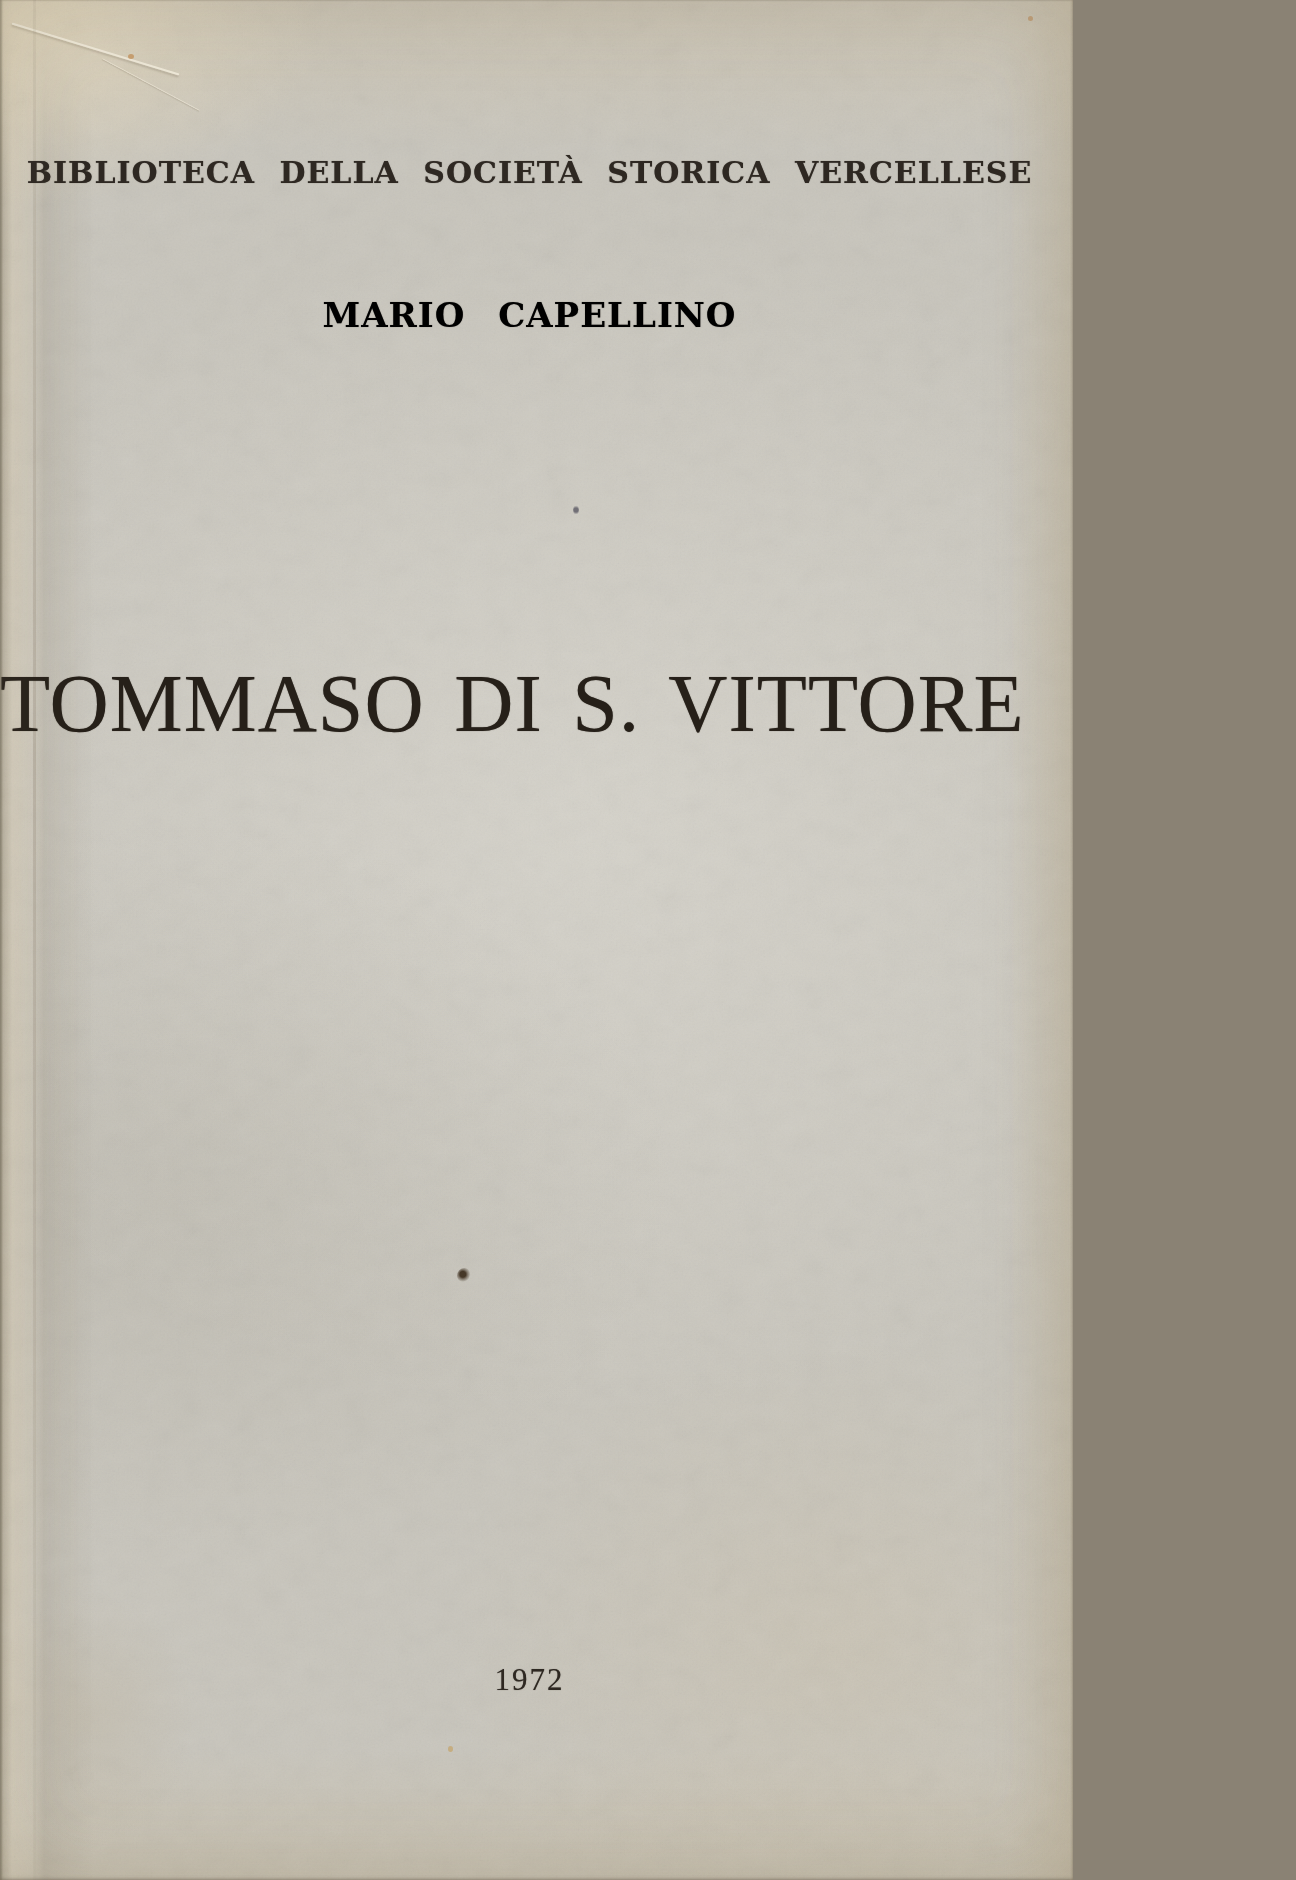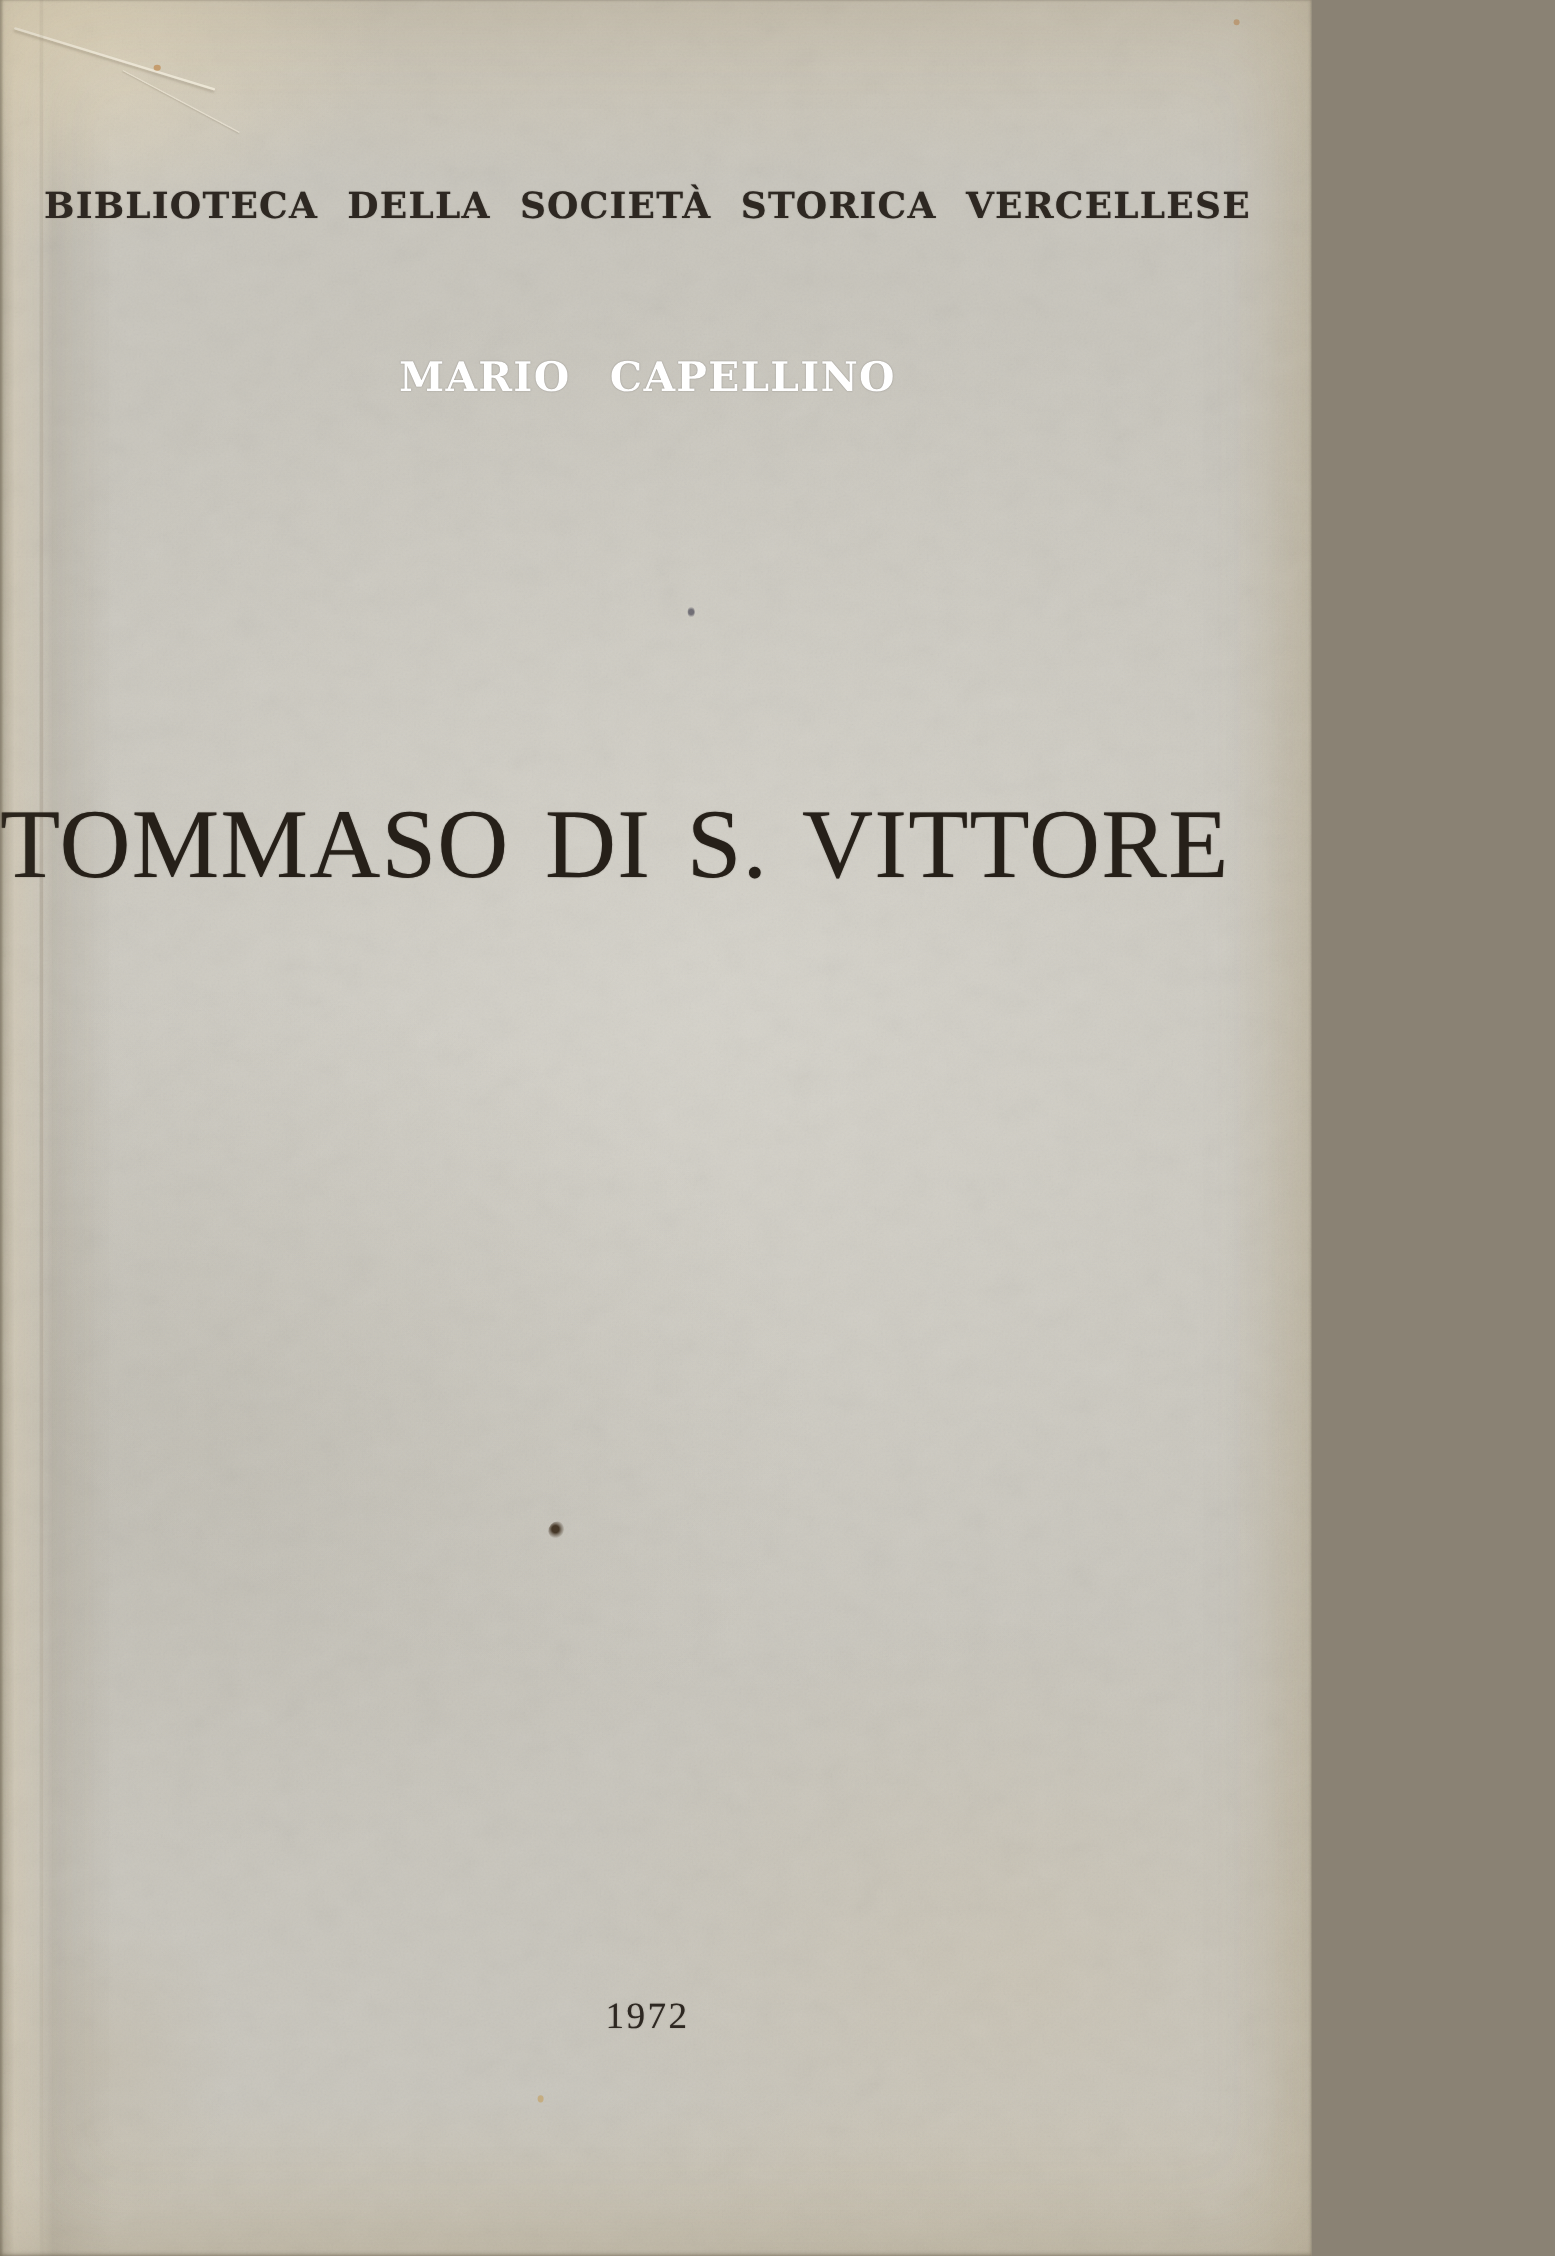--- a/index.html
+++ b/index.html
@@ -6,21 +6,20 @@
     margin: 0;
     padding: 0;
     background: #8a8274;
   }
   .stage {
     position: relative;
     width: 1073px;
     height: 1880px;
     overflow: hidden;
     font-family: "DejaVu Serif", serif;
-    padding-left: 20px;
   }
   
   .paper {
     position: absolute;
     inset: 0;
     background:
       radial-gradient(420px 280px at 30px 10px, rgba(228,216,188,0.85), rgba(228,216,188,0) 70%),
       linear-gradient(180deg, rgba(208,196,170,0.50) 0, rgba(208,196,170,0) 150px),
       linear-gradient(90deg, rgba(178,168,146,0.75) 0px, rgba(225,215,193,0.65) 12px,
                       rgba(222,212,190,0.35) 32px, rgba(158,148,128,0.22) 44px,
@@ -112,21 +111,21 @@
     top: 158px;
     font: bold 30px/1 "DejaVu Serif", serif;
     letter-spacing: 1px; word-spacing: 13px;
     color: #2e2822;
     text-shadow: 0 0 1px rgba(46,40,34,0.55);
   }
   .author {
     top: 298px;
     font: bold 34px/1 "DejaVu Serif", serif;
     letter-spacing: 1px; word-spacing: 20px;
-    color: #ffffff;
+    color: #000000;
     text-shadow: 0 0 1px rgba(46,40,34,0.55);
   }
   .booktitle {
     position: absolute; left: 0; right: 14px; top: 650px;
     font: 82px/108px "Liberation Serif", serif;
     letter-spacing: 1px; word-spacing: 8px;
     color: #262019;
     text-shadow: 0 0 1px rgba(38,32,25,0.6);
   }
   .place {

